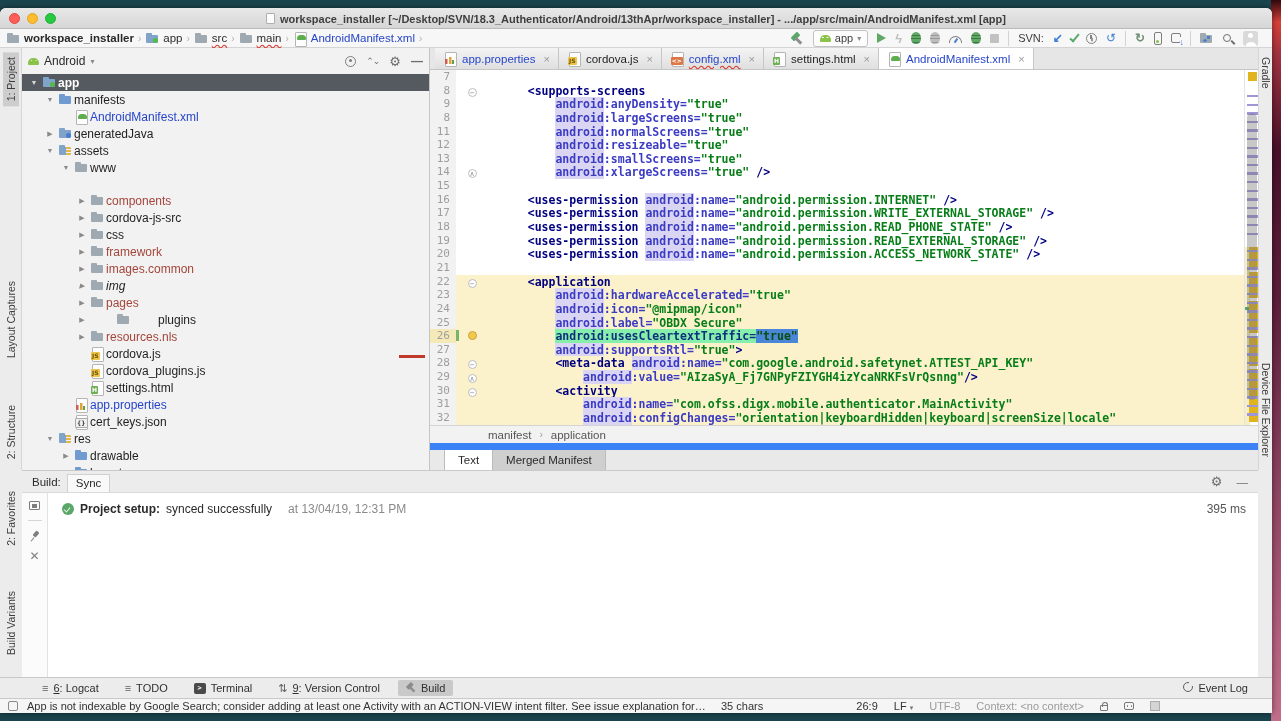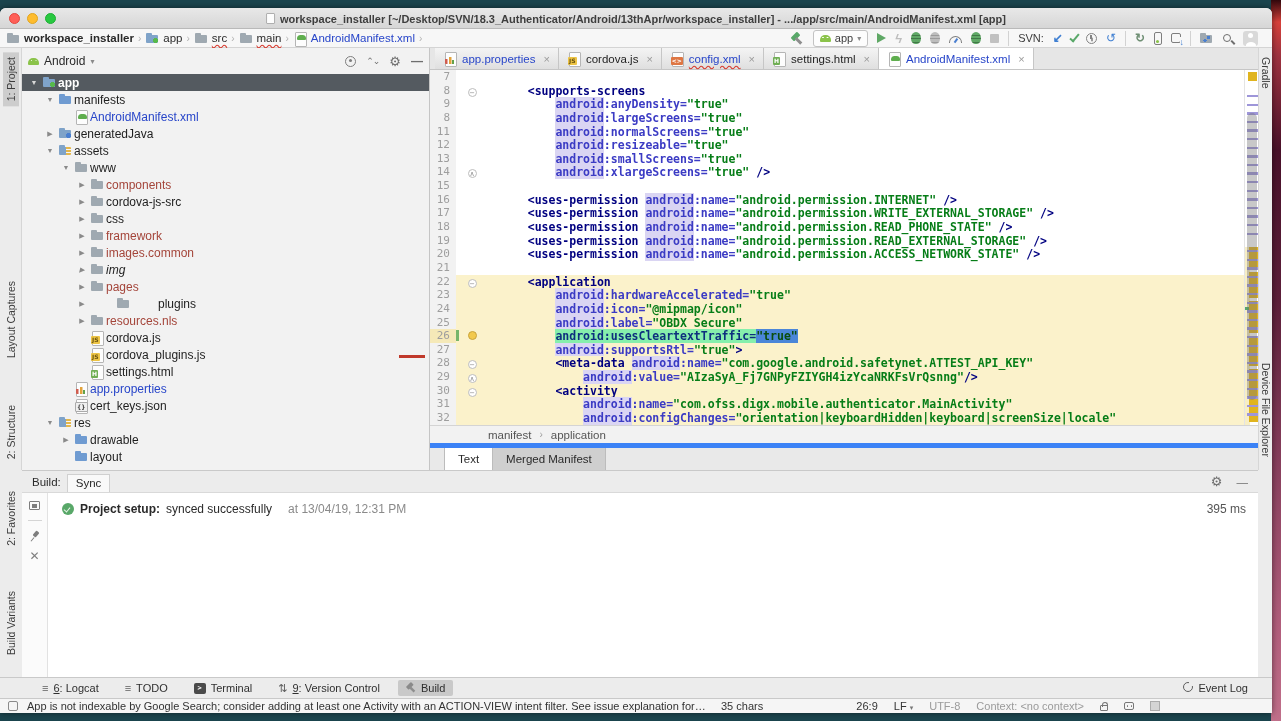--- a/index.html
+++ b/index.html
@@ -146,21 +146,21 @@
   .sp-n{color:#3b3bc4;font-weight:600;background:#dad5f3}
   .sp-v{color:#067d17;font-weight:700}
   .sp-as{color:#0d2f7d;font-weight:600;background:#86efac}
   .sp-vs{color:#0b4d0b;font-weight:700;background:#4a86d8}
 
   #stripe{width:14px;flex:none;background:#fff;border-left:1px solid #e4e4e4;position:relative}
   .smark{position:absolute}
 
   #xcrumbs{height:18px;background:#f2f2f2;border-top:1px solid #d4d4d4;display:flex;align-items:center;padding-left:58px;gap:8px;font-size:11.5px;color:#555}
   #xcrumbs .sep{color:#9e9e9e;font-size:10px}
-  #vtabs{height:27px;background:#e9e9e9;border-top:5px solid #3b82f6;display:flex;align-items:stretch;padding-left:14px}
+  #vtabs{height:27px;background:#e9e9e9;border-top:7px solid #3b82f6;display:flex;align-items:stretch;padding-left:14px}
   .vtab{display:flex;align-items:center;padding:0 13px;font-size:11.5px;color:#2a2a2a;background:#cfcfcf;border-right:1px solid #bcbcbc;cursor:default}
   .vtab.active{background:#fff;border-left:1px solid #bcbcbc}
 
   
   #splitmark{position:absolute;left:399px;top:347px;width:26px;height:3px;background:#c0392b}
 
   
   #build{position:absolute;top:462px;left:22px;width:1236px;height:207px;background:#fff;border-top:1px solid #c9c9c9}
   #bhead{height:22px;background:#ececec;border-bottom:1px solid #d9d9d9;display:flex;align-items:center;padding:0 10px;font-size:11.5px;color:#2a2a2a;gap:6px}
   .btab{background:#f9f9f9;border:1px solid #d0d0d0;border-bottom:none;padding:2px 8px 3px;margin-top:3px}
@@ -331,21 +331,21 @@
             <div class="trow" style="padding-left: 20px;">
               <span class="arrow">▼</span>
               <span class="ic fo ic-fo-assets"></span>
               <span class="tlabel">assets</span>
             </div>
             <div class="trow" style="padding-left: 36px;">
               <span class="arrow">▼</span>
               <span class="ic fo ic-fo-gray"></span>
               <span class="tlabel">www</span>
             </div>
-            <div class="trow red" style="padding-left: 52px;">
+            <div class="trow red" style="padding-left: 52px; margin-top: 16px;">
               <span class="arrow">▶</span>
               <span class="ic fo ic-fo-gray"></span>
               <span class="tlabel">components</span>
             </div>
             <div class="trow" style="padding-left: 52px;">
               <span class="arrow">▶</span>
               <span class="ic fo ic-fo-gray"></span>
               <span class="tlabel">cordova-js-src</span>
             </div>
             <div class="trow" style="padding-left: 52px;">

